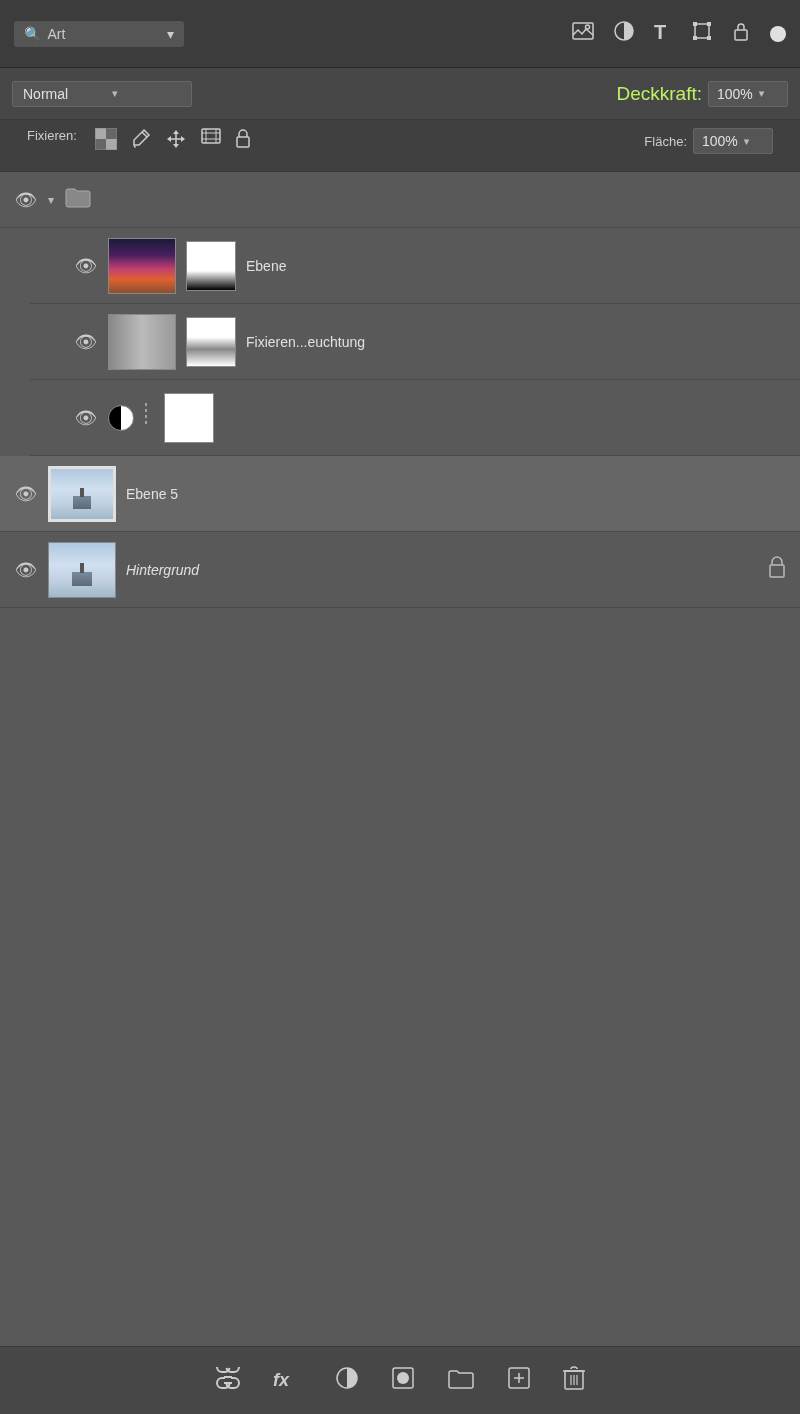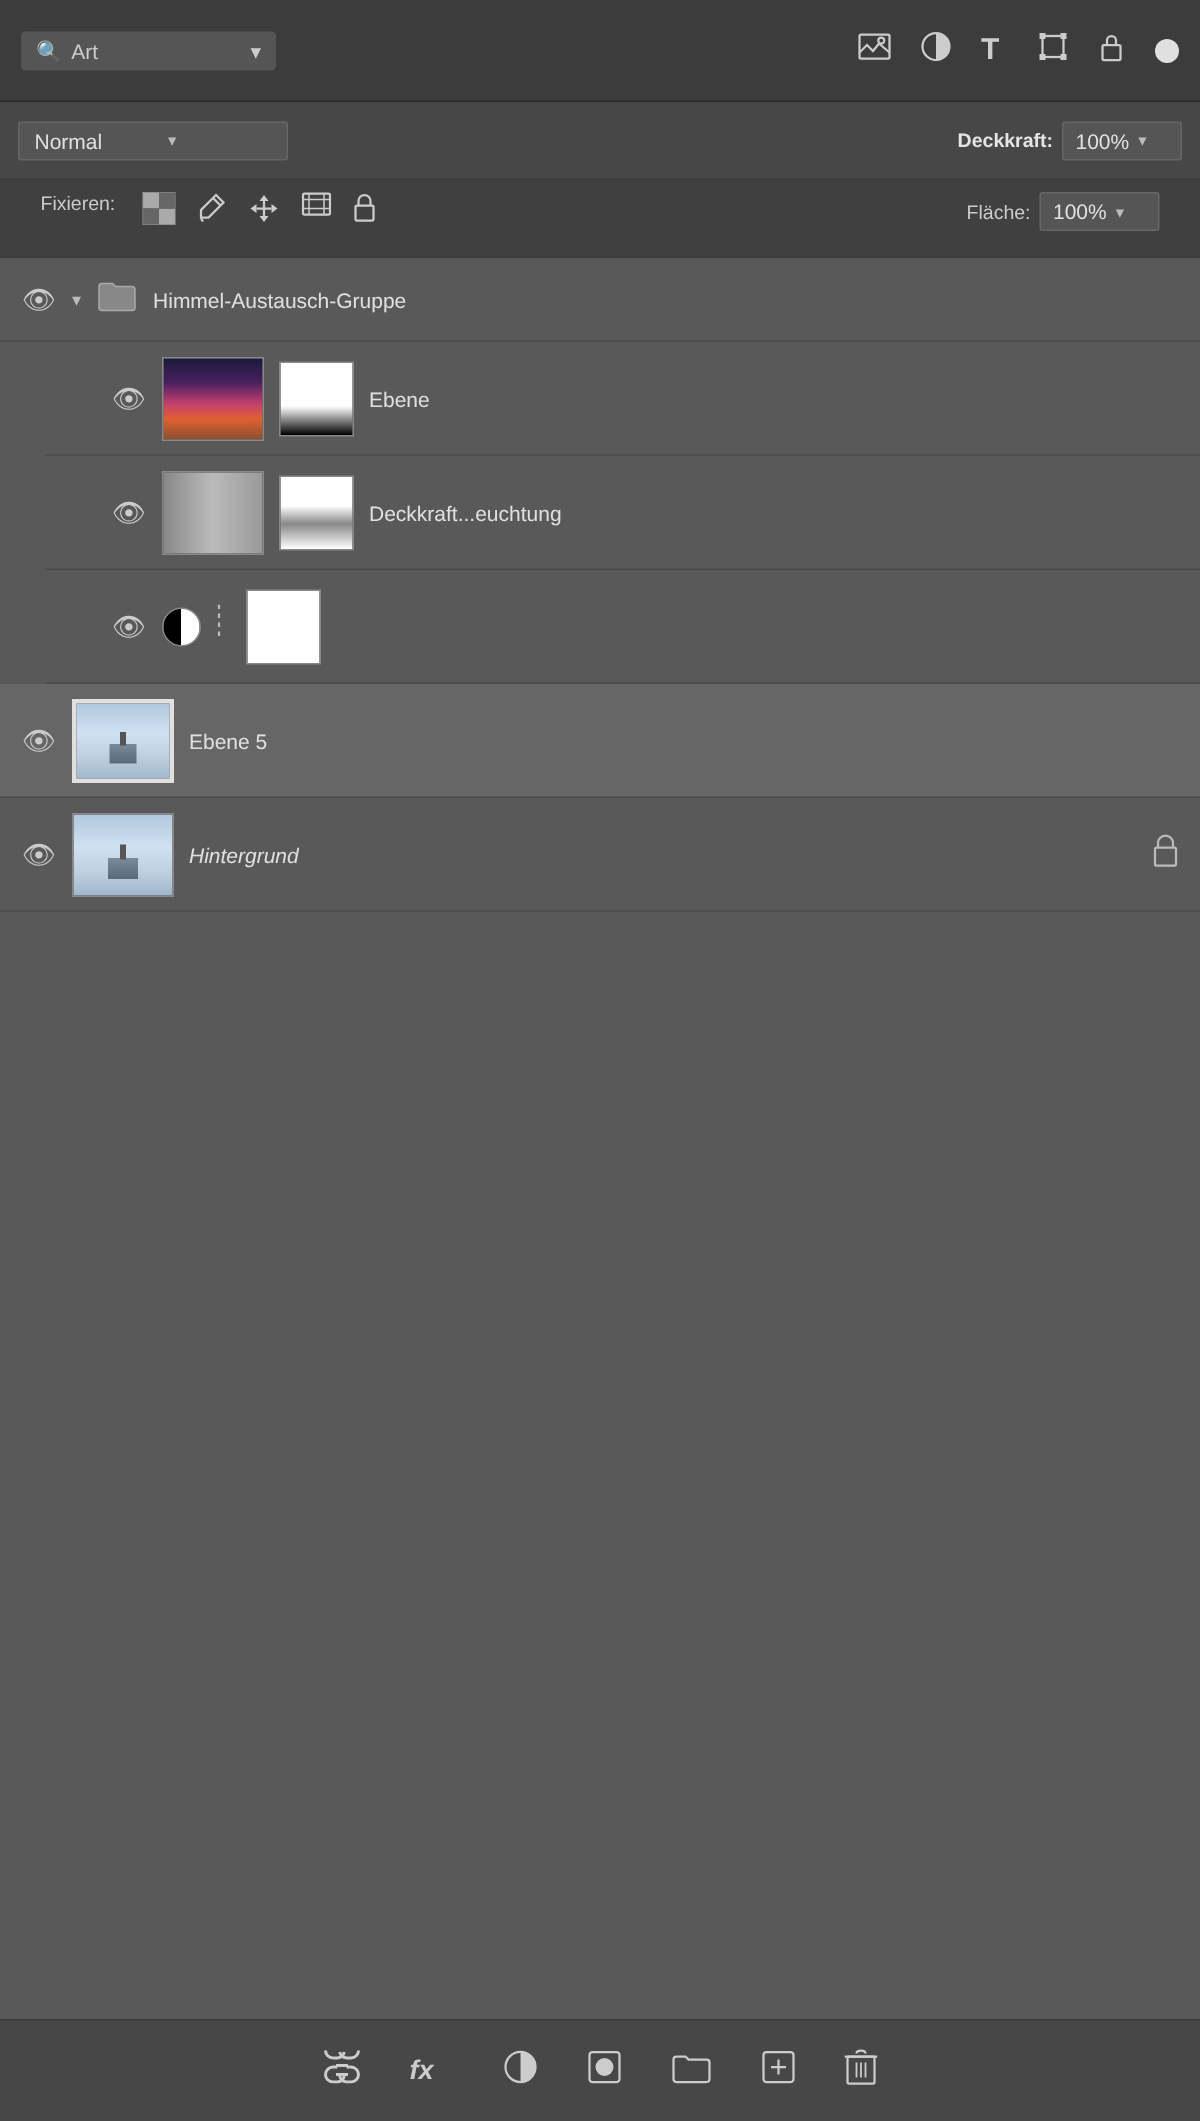--- a/index.html
+++ b/index.html
@@ -74,21 +74,21 @@
       cursor: pointer;
     }
     .blend-select span { font-size: 14px; color: #e0e0e0; flex: 1; }
     .blend-select .arrow { font-size: 11px; color: #bbb; }
     .opacity-group {
       display: flex;
       align-items: center;
       gap: 6px;
       margin-left: auto;
     }
-    .opacity-label { font-size: 13px; color: #e5e5e5; font-weight: bold; }
+    .opacity-label { font-size: 19px; color: #bef264; }
     .opacity-select {
       display: flex;
       align-items: center;
       background-color: #555;
       border: 1px solid #666;
       border-radius: 2px;
       padding: 4px 8px;
       gap: 6px;
       min-width: 80px;
       cursor: pointer;
@@ -439,21 +439,20 @@
 <div class="layers-area">
 
   <div class="layer-group-header">
     <span class="eye-icon">👁</span>
     <span class="chevron-icon">▾</span>
     <span class="folder-icon">
       <svg width="28" height="24" viewBox="0 0 28 24" fill="none">
         <path d="M2 6 Q2 4 4 4 L11 4 L13 6 L24 6 Q26 6 26 8 L26 20 Q26 22 24 22 L4 22 Q2 22 2 20 Z" fill="#888" stroke="#aaa" stroke-width="1"></path>
       </svg>
     </span>
-    <span class="layer-name">Himmel-Austausch-Gruppe</span>
   </div>
 
   <div class="layer-item indented" style="padding-left: 44px;">
     <span class="eye-icon">👁</span>
     <div class="layer-thumb">
       <div class="thumb-sky"></div>
     </div>
     <div class="layer-mask" style="width:50px;height:50px;border:1px solid #888;overflow:hidden;">
       <div class="mask-thumb-sky"></div>
     </div>
@@ -461,21 +460,21 @@
   </div>
 
   <div class="layer-item indented" style="padding-left: 44px;">
     <span class="eye-icon">👁</span>
     <div class="layer-thumb">
       <div class="thumb-gray"></div>
     </div>
     <div class="layer-mask" style="width:50px;height:50px;border:1px solid #888;overflow:hidden;">
       <div class="mask-thumb-fg"></div>
     </div>
-    <span class="layer-name">Deckkraft...euchtung</span>
+    <span class="layer-name">Fixieren...euchtung</span>
   </div>
 
   <div class="layer-item indented" style="padding-left: 44px;">
     <span class="eye-icon">👁</span>
     <div class="special-icons">
       <div class="circle-half"></div>
 
       <span style="font-size:18px;color:#bbb;">
         <svg width="16" height="24" viewBox="0 0 16 24" fill="none">
           <line x1="8" y1="0" x2="8" y2="24" stroke="#bbb" stroke-width="1.5" stroke-dasharray="3,3"></line>

